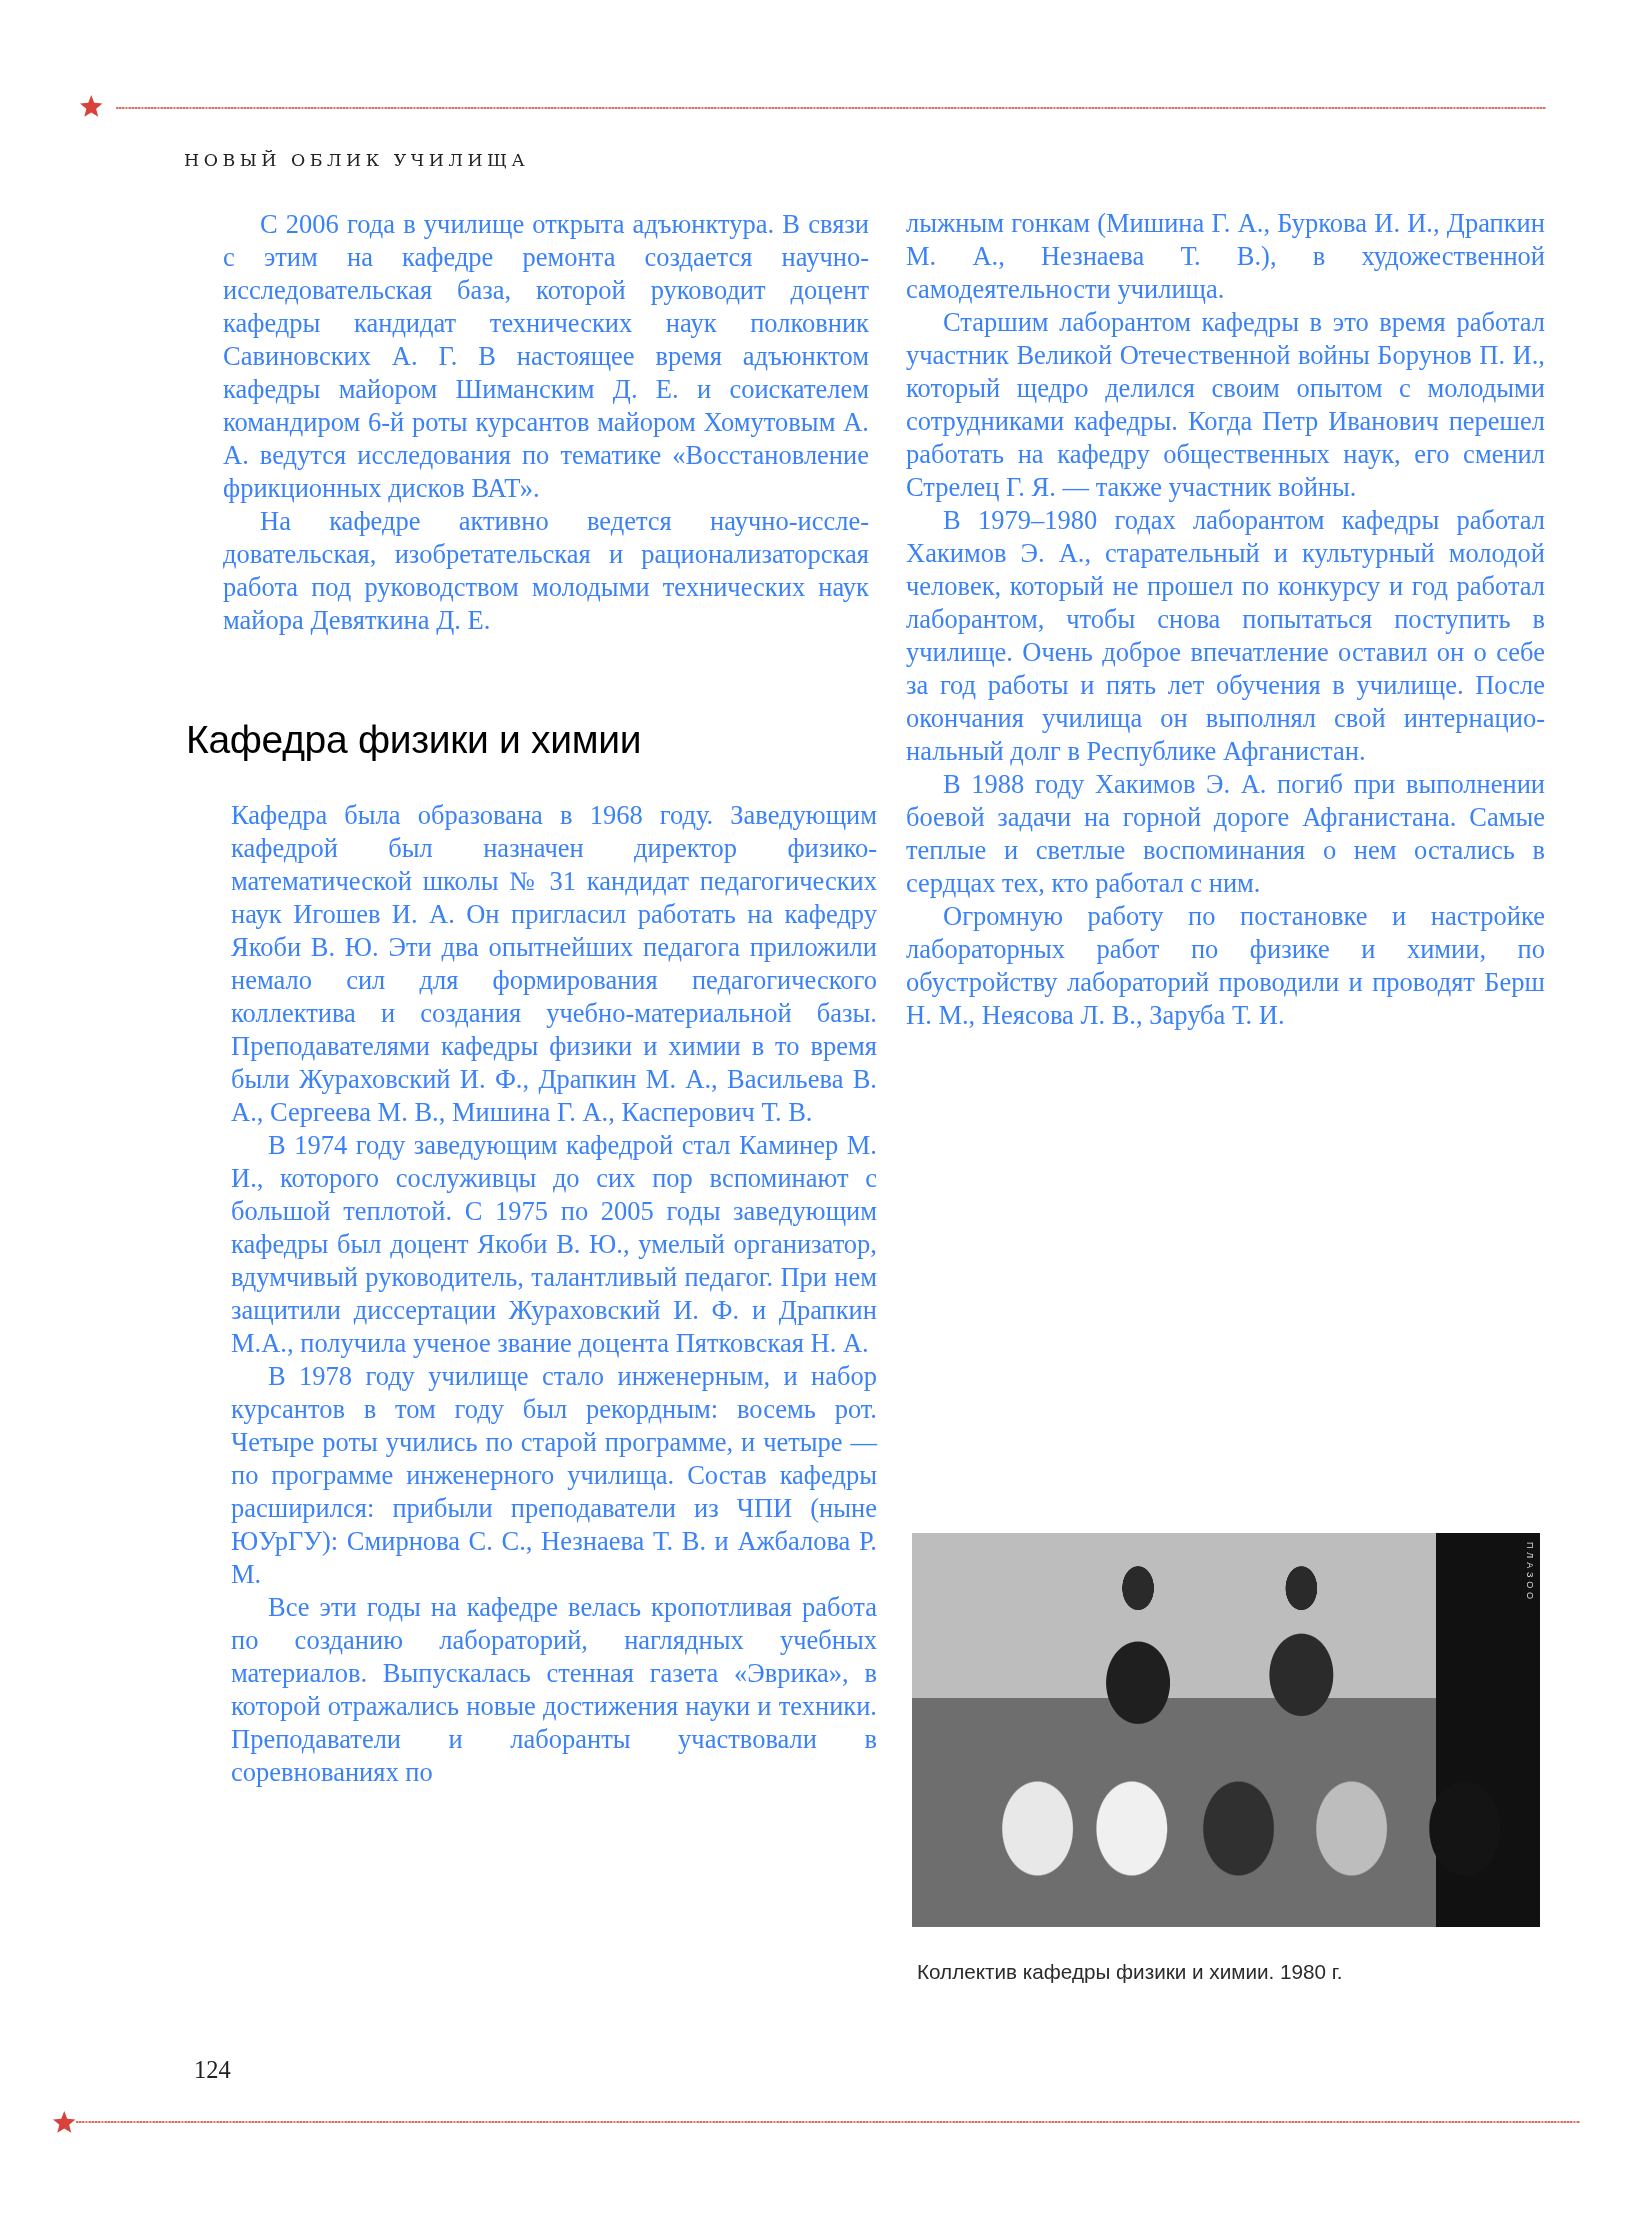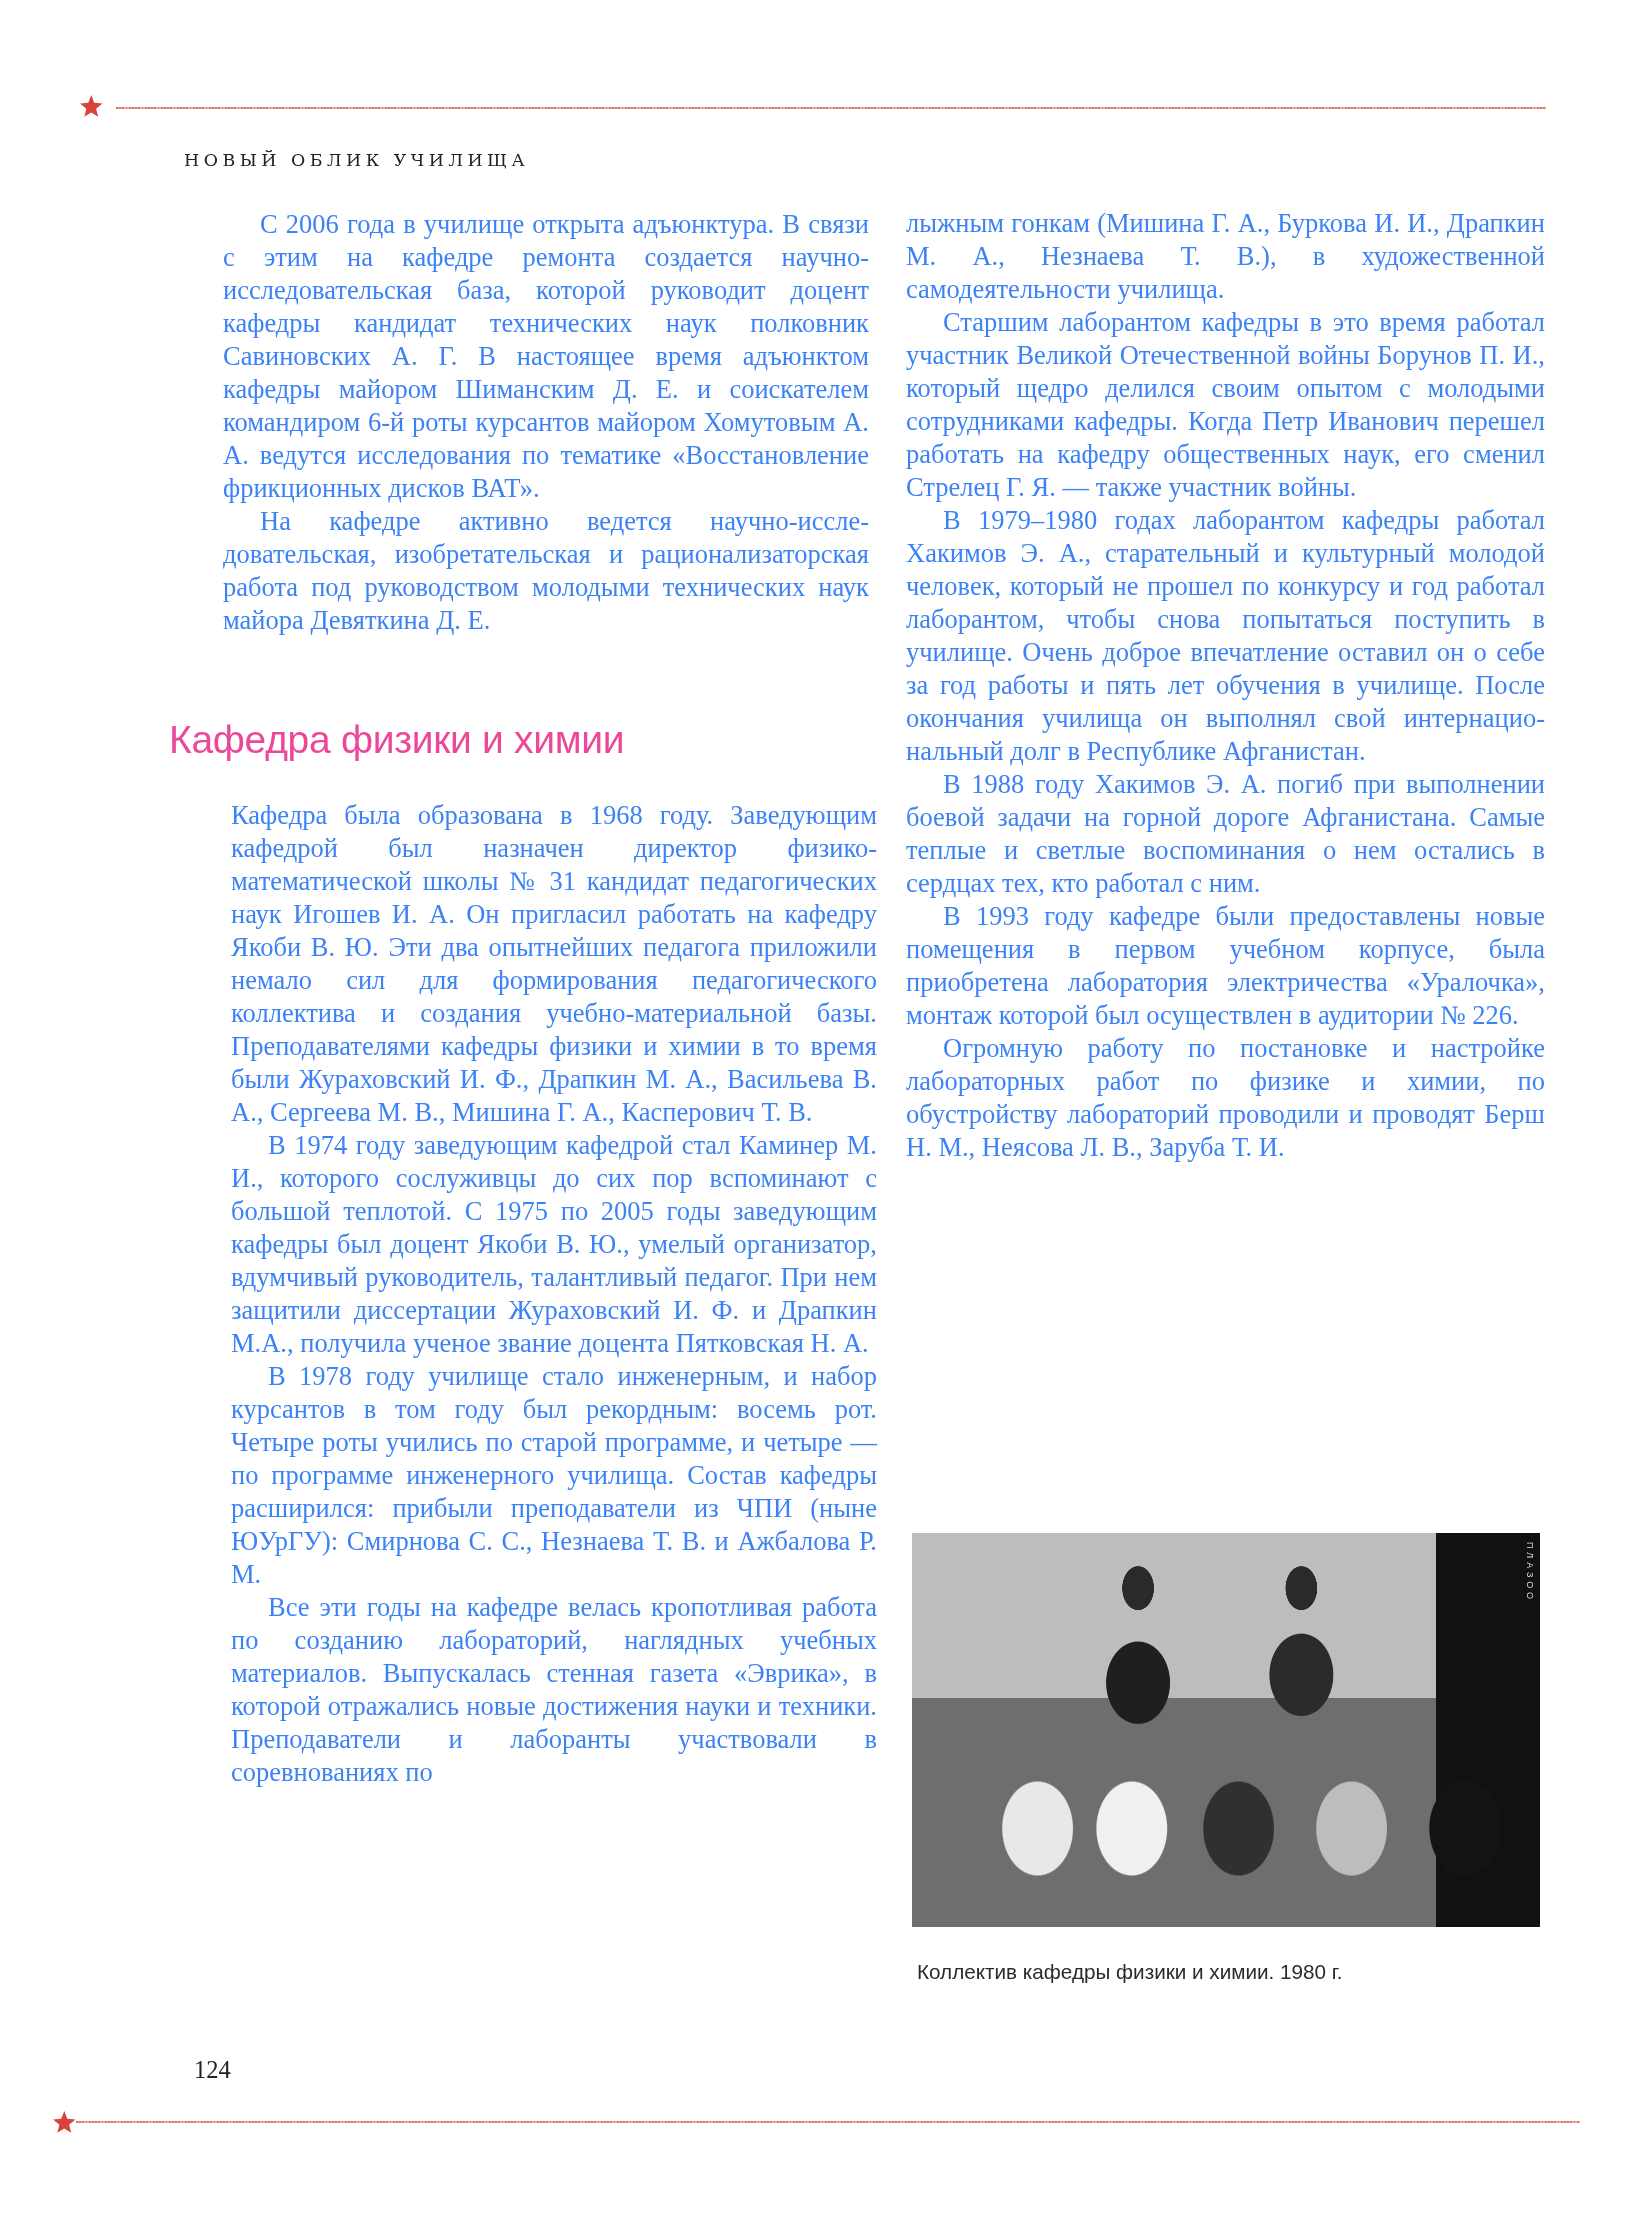--- a/index.html
+++ b/index.html
@@ -8,22 +8,22 @@
   .rule-star svg { width: 100%; height: 100%; display: block; }
   .rule-line { position: absolute; height: 1.9px;
     background: repeating-linear-gradient(90deg, #d9706a 0 1.9px, #f1b6a8 1.9px 3.2px); }
   .running-head { position: absolute; left: 184px; top: 150px;
     font-family: "DejaVu Serif", serif; font-size: 17.4px; letter-spacing: 4.5px; color: #222; }
   .column { position: absolute; font-family: "Liberation Serif", serif; font-size: 26.5px;
     line-height: 33px; color: #3b82f6; text-align: justify; hyphens: manual; }
   .column p { margin: 0; text-indent: 37px; }
   .column p.noindent { text-indent: 0; }
   .col-left-a { left: 223px; top: 208px; width: 646px; }
-  .section-title { position: absolute; left: 169px; top: 718px; font-family: "Liberation Sans", sans-serif;
-    font-size: 39px; color: #ec4899; letter-spacing: -0.3px; }
+  .section-title { position: absolute; left: 186px; top: 718px; font-family: "Liberation Sans", sans-serif;
+    font-size: 39px; color: #000000; letter-spacing: -0.3px; }
   .col-left-b { left: 223px; top: 799px; width: 646px; margin-left: 8px; }
   .col-right { left: 906px; top: 207px; width: 639px; }
   .photo { position: absolute; left: 912px; top: 1533px; width: 628px; height: 394px;
     background:
       radial-gradient(ellipse 26px 36px at 36% 14%, #2a2a2a 60%, transparent 62%),
       radial-gradient(ellipse 26px 36px at 62% 14%, #2a2a2a 60%, transparent 62%),
       radial-gradient(ellipse 45px 58px at 36% 38%, #1f1f1f 70%, transparent 72%),
       radial-gradient(ellipse 45px 58px at 62% 36%, #2b2b2b 70%, transparent 72%),
       radial-gradient(ellipse 58px 77px at 20% 75%, #e8e8e8 60%, transparent 62%),
       radial-gradient(ellipse 58px 77px at 35% 75%, #f0f0f0 60%, transparent 62%),
@@ -64,21 +64,20 @@
   <p>В 1974 году заведующим кафедрой стал Ка­минер М. И., которого сослуживцы до сих пор вспоминают с большой теплотой. С 1975 по 2005 годы заведующим кафедры был доцент Якоби В. Ю., умелый организатор, вдумчивый руководитель, талантливый педагог. При нем защитили диссертации Жураховский И. Ф. и Драпкин М.А., получила ученое звание доцента Пятковская Н. А.</p>
   <p>В 1978 году училище стало инженерным, и набор курсантов в том году был рекордным: во­семь рот. Четыре роты учились по старой про­грамме, и четыре — по программе инженерного училища. Состав кафедры расширился: при­были преподаватели из ЧПИ (ныне ЮУрГУ): Смирнова С. С., Незнаева Т. В. и Ажбалова Р. М.</p>
   <p>Все эти годы на кафедре велась кропотли­вая работа по созданию лабораторий, нагляд­ных учебных материалов. Выпускалась стенная газета «Эврика», в которой отражались новые достижения науки и техники. Преподаватели и лаборанты участвовали в соревнованиях по</p>
 </div>
 
 <div class="column col-right">
   <p class="noindent">лыжным гонкам (Мишина Г. А., Буркова И. И., Драпкин М. А., Незнаева Т. В.), в художествен­ной самодеятельности училища.</p>
   <p>Старшим лаборантом кафедры в это время работал участник Великой Отечественной вой­ны Борунов П. И., который щедро делился сво­им опытом с молодыми сотрудниками кафед­ры. Когда Петр Иванович перешел работать на кафедру общественных наук, его сменил Стре­лец Г. Я. — также участник войны.</p>
   <p>В 1979–1980 годах лаборантом кафедры ра­ботал Хакимов Э. А., старательный и культур­ный молодой человек, который не прошел по конкурсу и год работал лаборантом, чтобы сно­ва попытаться поступить в училище. Очень доб­рое впечатление оставил он о себе за год работы и пять лет обучения в училище. После оконча­ния училища он выполнял свой интернацио­нальный долг в Республике Афганистан.</p>
   <p>В 1988 году Хакимов Э. А. погиб при выпол­нении боевой задачи на горной дороге Афга­нистана. Самые теплые и светлые воспомина­ния о нем остались в сердцах тех, кто работал с ним.</p>
-  <p>В 1993 году кафедре были предоставлены новые помещения в первом учебном корпусе, была приобретена лаборатория электричества «Уралочка», монтаж которой был осуществлен в аудитории № 226.</p>
   <p>Огромную работу по постановке и настрой­ке лабораторных работ по физике и химии, по обустройству лабораторий проводили и прово­дят Берш Н. М., Неясова Л. В., Заруба Т. И.</p>
 </div>
 
 <div class="photo">
   <span class="photo-label">ПЛАЗОО</span>
 </div>
 <div class="caption">Коллектив кафедры физики и химии. 1980 г.</div>
 
 <div class="page-number">124</div>
 <div class="rule-star" style="left:52px; top:2110px;">

